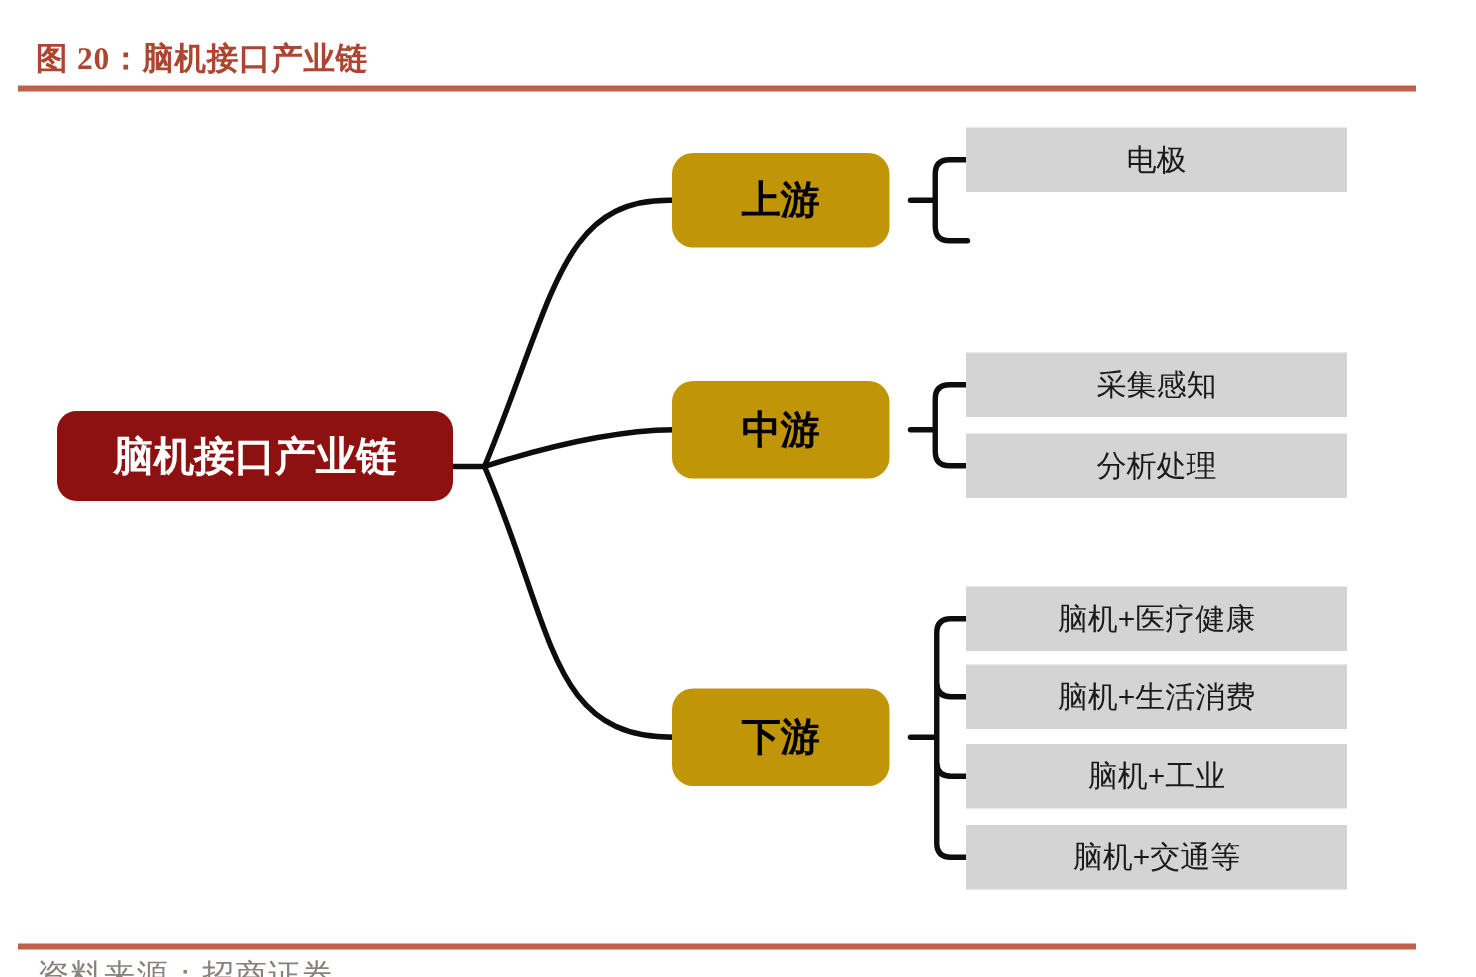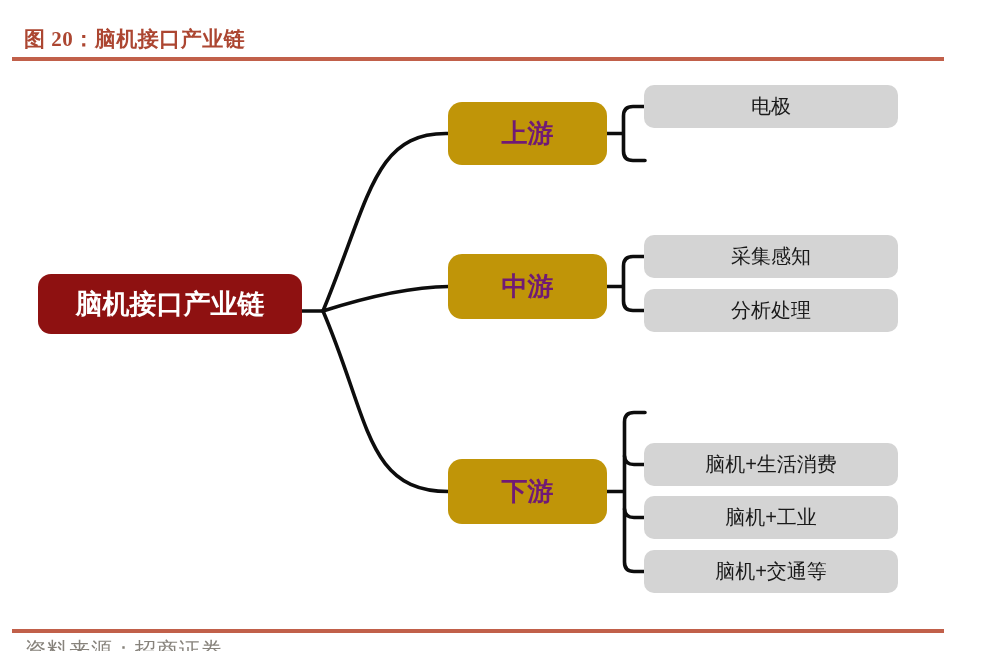--- a/index.html
+++ b/index.html
@@ -50,36 +50,36 @@
     left: 38px; top: 255px;
     width: 264px; height: 60px;
     background: #8E1111;
     border-radius: 13px;
     color: #ffffff;
     font-size: 27px;
     font-weight: bold;
   }
   .tier-node {
     left: 448px;
-    width: 159px;
+    width: 145px;
     background: #C09508;
     border-radius: 14px;
-    color: #701a75;
+    color: #000000;
     font-size: 26px;
     font-weight: bold;
   }
   .tier-upstream   { top: 83px;  height: 63px; }
   .tier-midstream  { top: 235px; height: 65px; }
   .tier-downstream { top: 440px; height: 65px; }
   .leaf-node {
     left: 644px;
     width: 254px;
     height: 43px;
     background: #D4D4D4;
-    border-radius: 10px;
+    border-radius: 0;
     color: #1a1a1a;
     font-size: 20px;
     font-weight: 500;
   }
   .leaf-1 { top: 66px; }
   .leaf-2 { top: 120px; }
   .leaf-3 { top: 216px; }
   .leaf-4 { top: 270px; }
   .leaf-5 { top: 372px; }
   .leaf-6 { top: 424px; }
@@ -143,20 +143,23 @@
 
   <div class="node leaf-node leaf-1">
     <span>电极</span>
   </div>
   <div class="node leaf-node leaf-3">
     <span>采集感知</span>
   </div>
   <div class="node leaf-node leaf-4">
     <span>分析处理</span>
   </div>
+  <div class="node leaf-node leaf-5">
+    <span>脑机+医疗健康</span>
+  </div>
   <div class="node leaf-node leaf-6">
     <span>脑机+生活消费</span>
   </div>
   <div class="node leaf-node leaf-7">
     <span>脑机+工业</span>
   </div>
   <div class="node leaf-node leaf-8">
     <span>脑机+交通等</span>
   </div>
 

